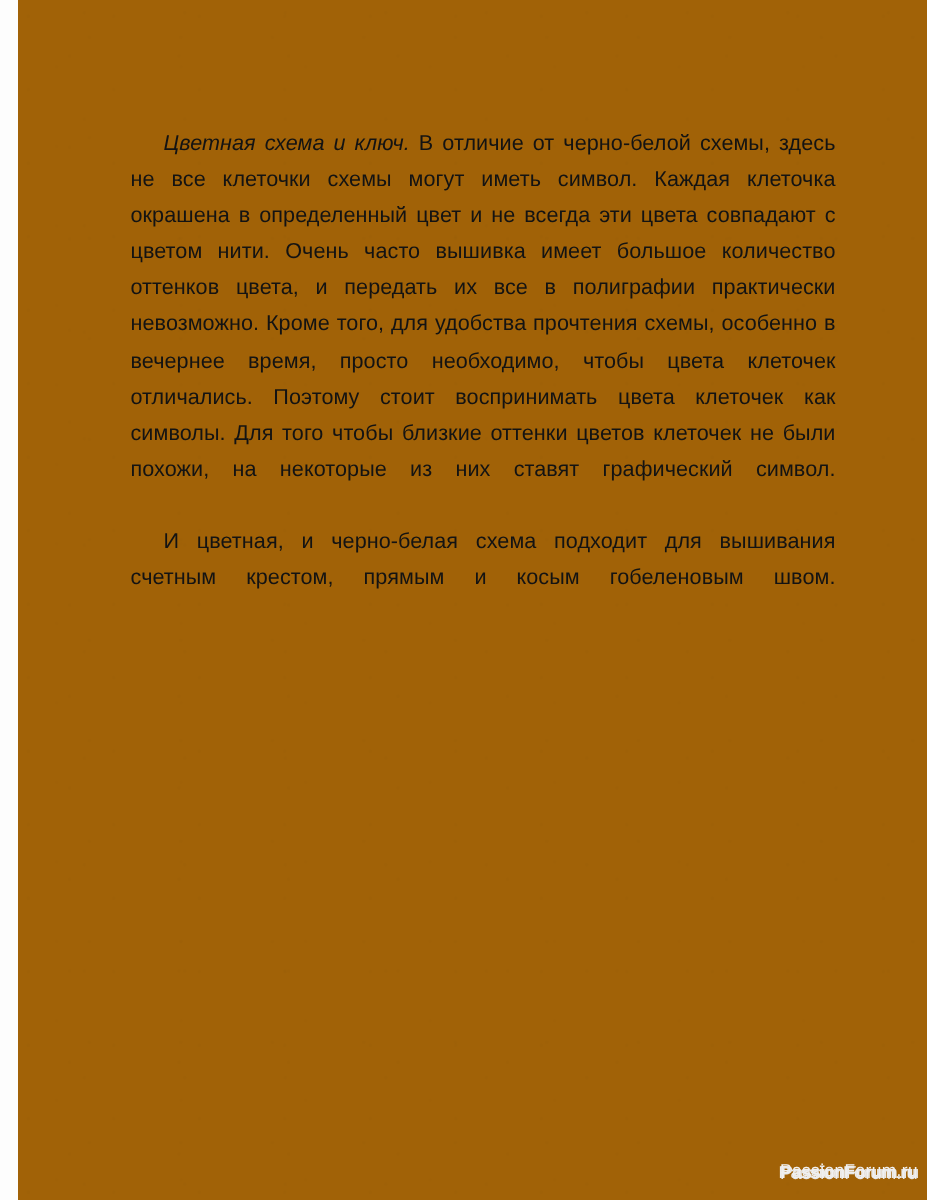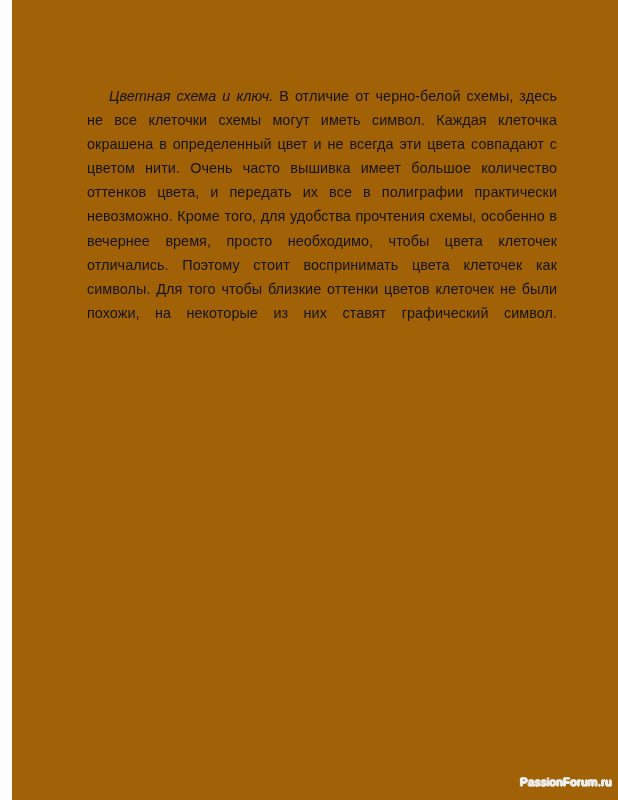--- a/index.html
+++ b/index.html
@@ -89,18 +89,19 @@
 </style>
 </head>
 <body>
 
 <div class="page">
 
   <div class="text-block">
 
     <p class="para"><span class="lead">Цветная схема и ключ.</span><span> В отличие от черно-белой схемы, здесь не все клеточки схемы могут иметь символ. Каждая клеточка окрашена в определенный цвет и не всегда эти цвета совпадают с цветом нити. Очень часто вышивка имеет большое количество оттенков цвета, и передать их все в полиграфии практически невозможно. Кроме того, для удобства прочтения схемы, особенно в вечернее время, просто необходимо, чтобы цвета клеточек отличались. Поэтому стоит воспринимать цвета клеточек как символы. Для того чтобы близкие оттенки цветов клеточек не были похожи, на некоторые из них ставят графический символ.</span></p>
 
+    <p class="para"><span>И цветная, и черно-белая схема подходит для вышивания счетным крестом, прямым и косым гобеленовым швом.</span></p>
 
   </div>
 
   <div class="watermark">PassionForum.ru</div>
 
 </div>
 
 </body></html>

